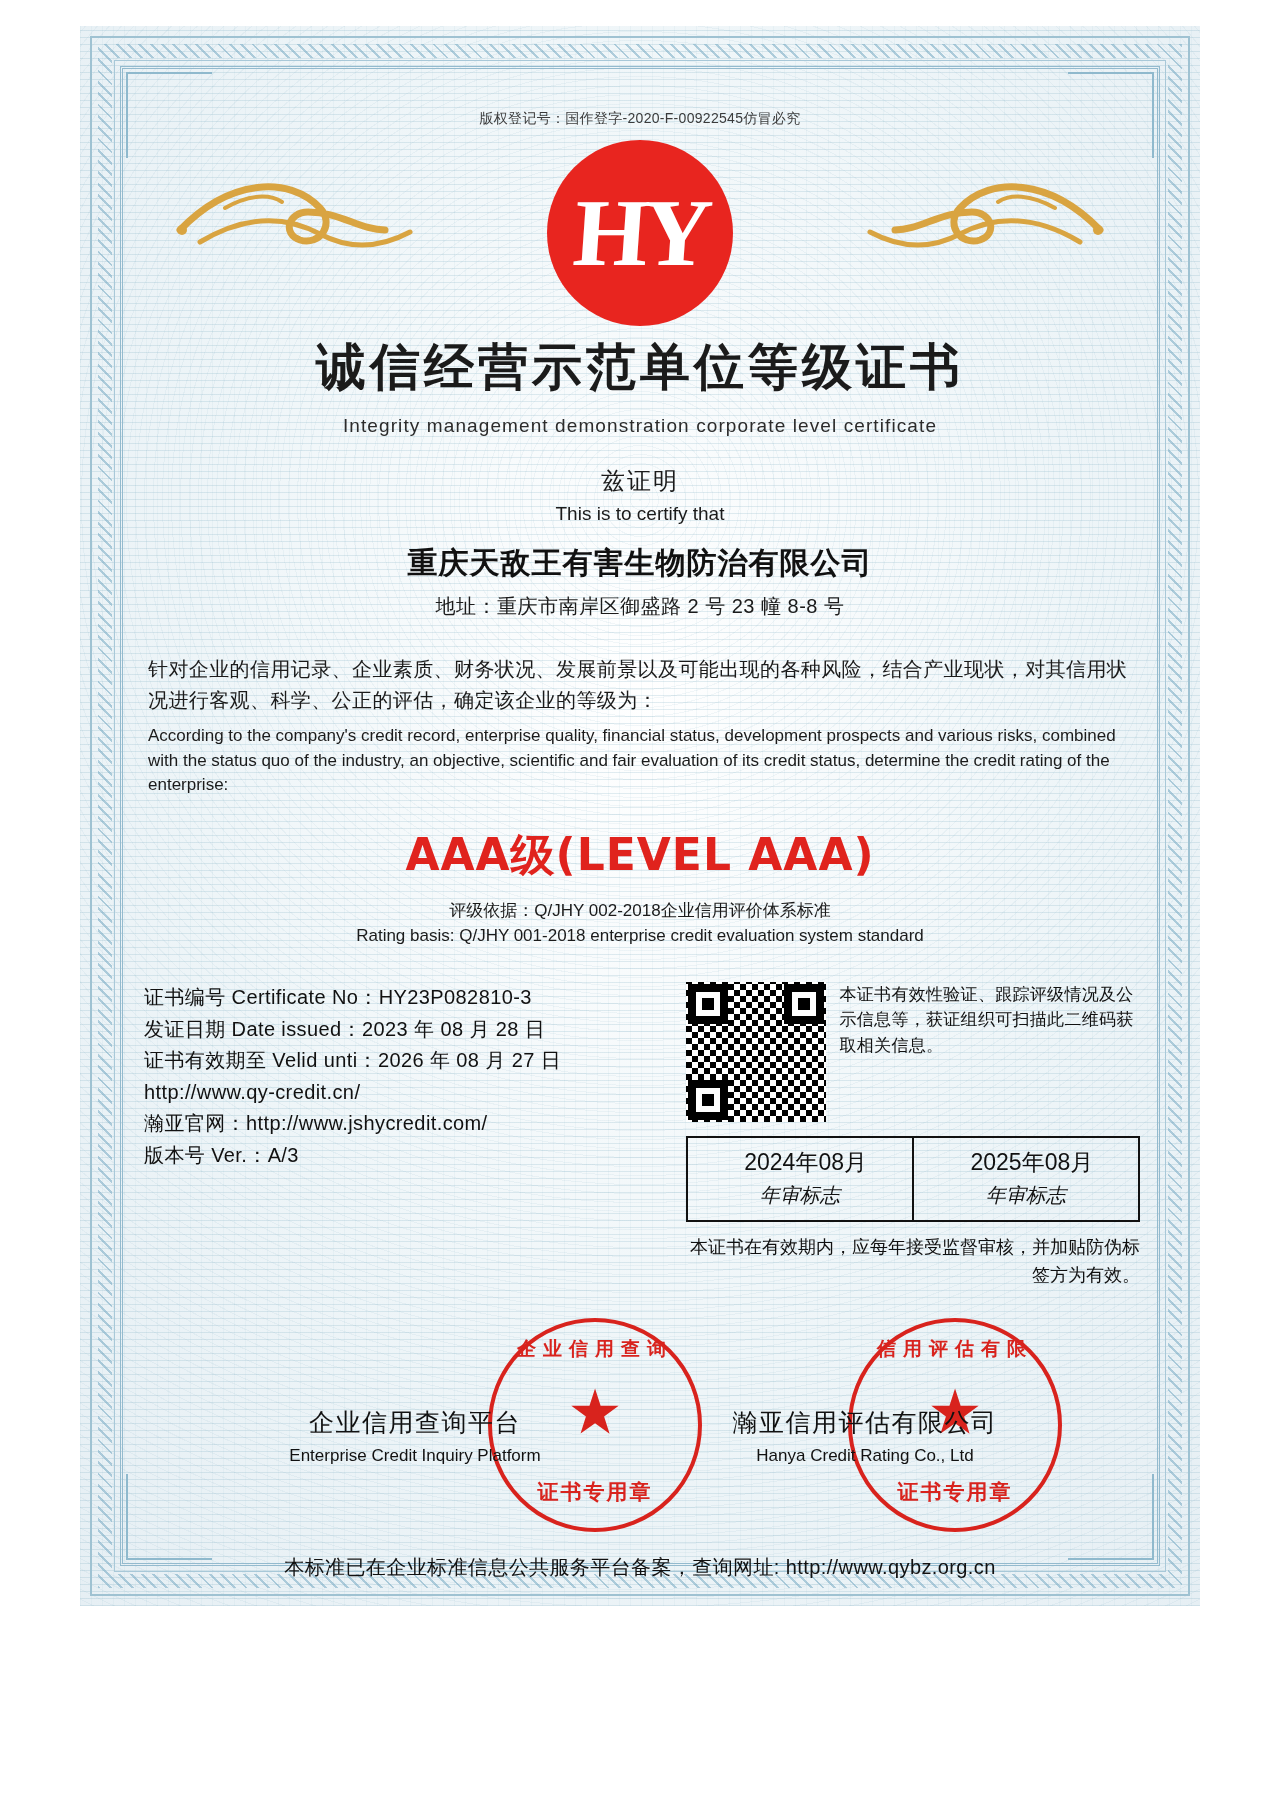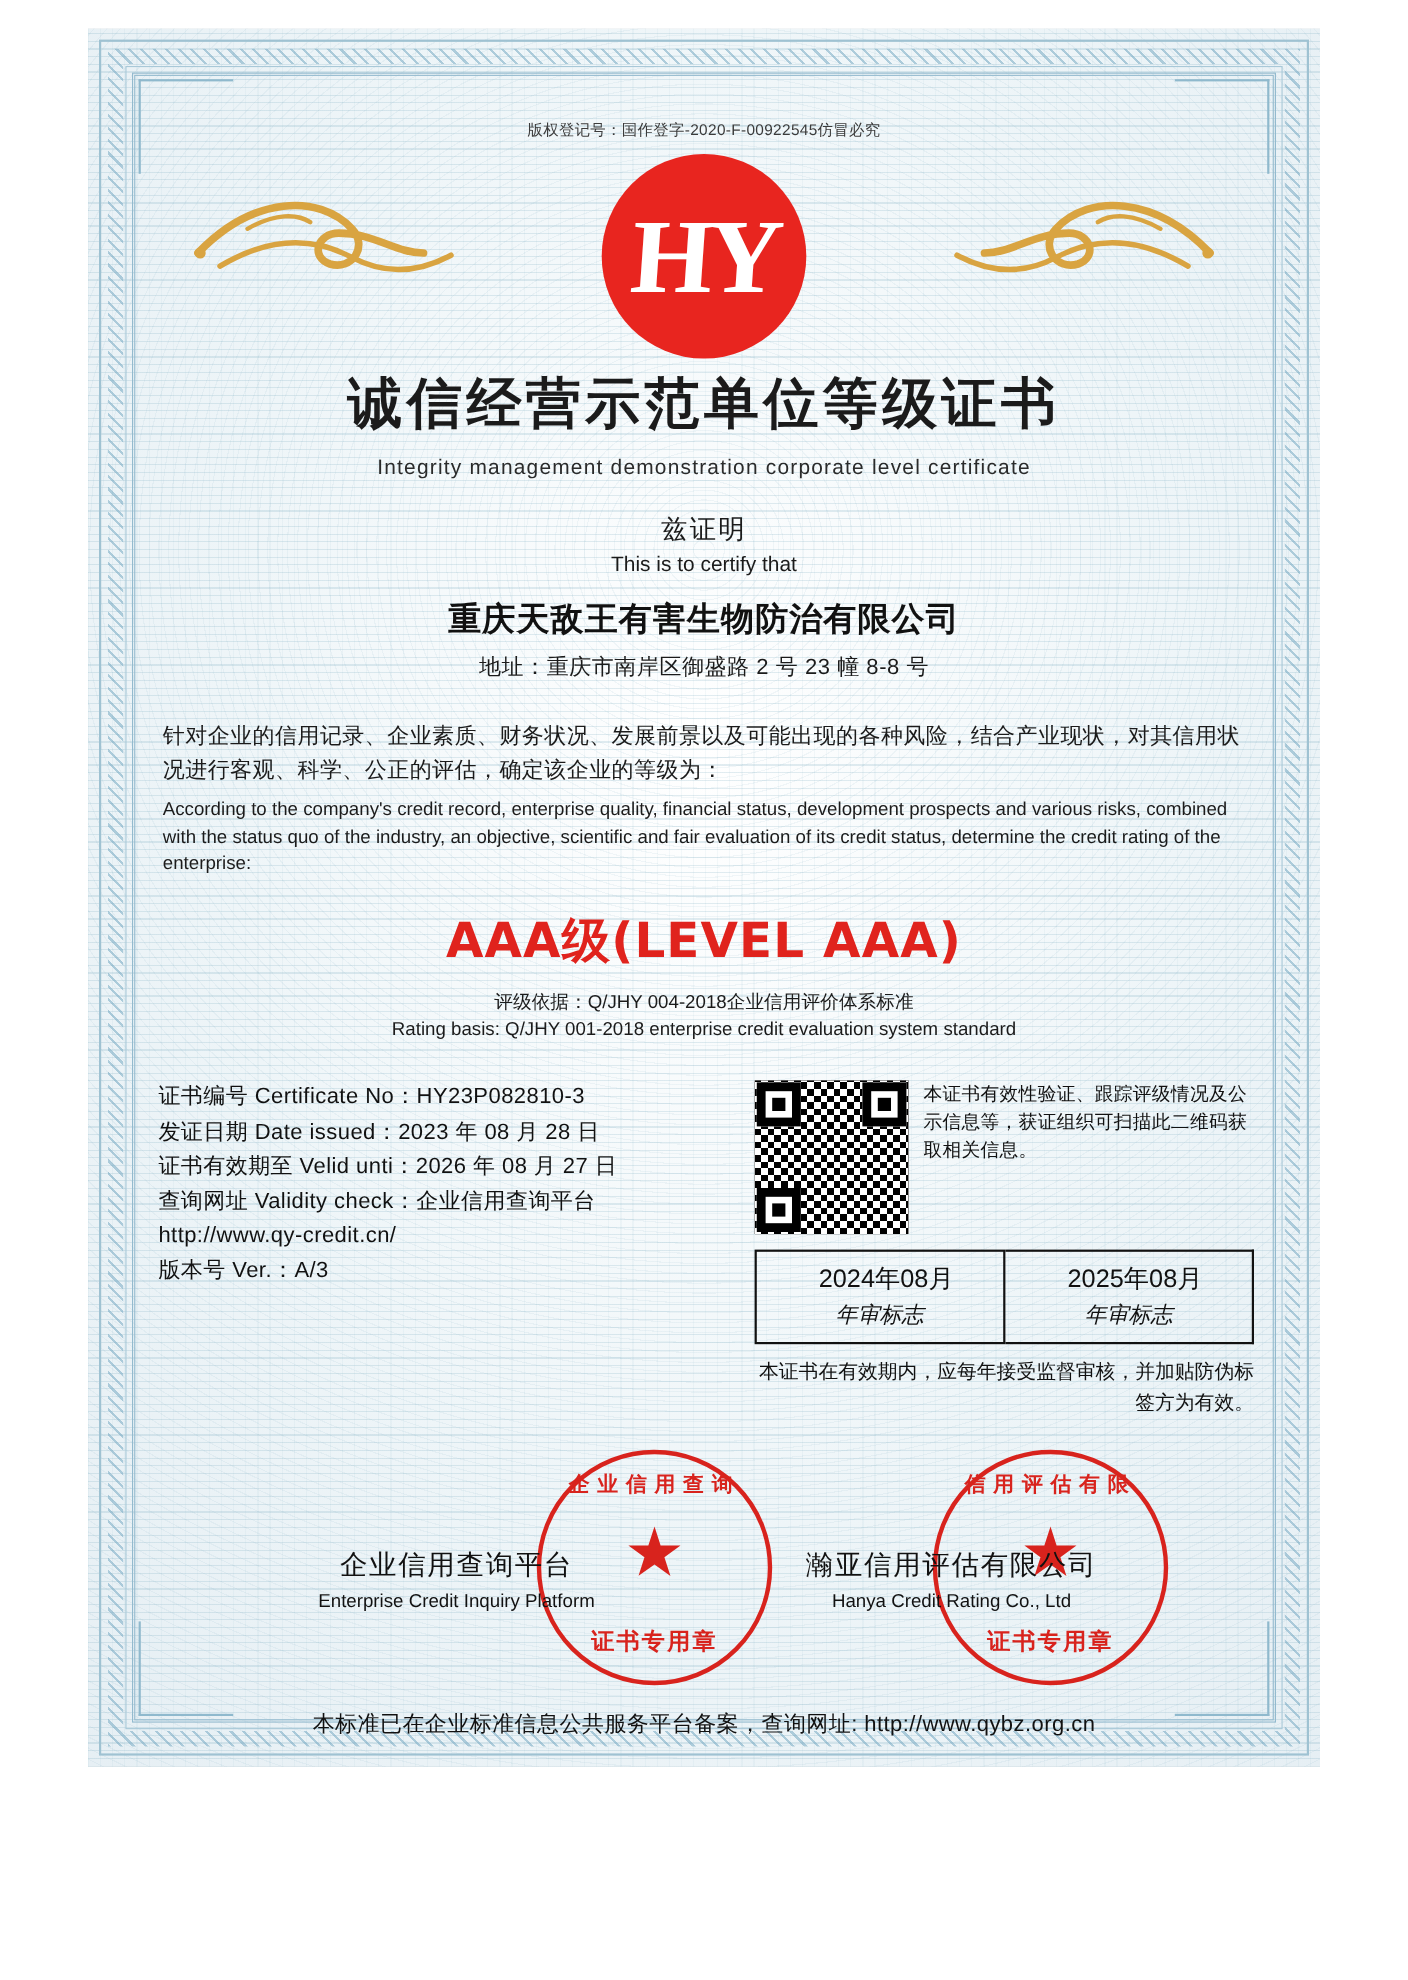--- a/index.html
+++ b/index.html
@@ -446,31 +446,31 @@
 
     <div class="company-name">重庆天敌王有害生物防治有限公司</div>
     <div class="company-meta">地址：重庆市南岸区御盛路 2 号 23 幢 8-8 号</div>
 
     <div class="para">
       <div class="para-cn">针对企业的信用记录、企业素质、财务状况、发展前景以及可能出现的各种风险，结合产业现状，对其信用状况进行客观、科学、公正的评估，确定该企业的等级为：</div>
       <div class="para-en">According to the company's credit record, enterprise quality, financial status, development prospects and various risks, combined with the status quo of the industry, an objective, scientific and fair evaluation of its credit status, determine the credit rating of the enterprise:</div>
     </div>
 
     <div class="level">AAA级(LEVEL AAA)</div>
-    <div class="basis-cn">评级依据：Q/JHY 004-2018企业信用评价体系标准</div>
+    <div class="basis-cn">评级依据：Q/JHY 002-2018企业信用评价体系标准</div>
     <div class="basis-en">Rating basis: Q/JHY 001-2018 enterprise credit evaluation system standard</div>
 
     <div class="details-row">
 
       <div class="details-left">
         <div class="detail-line">证书编号 Certificate No：HY23P082810-3</div>
         <div class="detail-line">发证日期 Date issued：2023 年 08 月 28 日</div>
         <div class="detail-line">证书有效期至 Velid unti：2026 年 08 月 27 日</div>
-        <div class="detail-line">查询网址 Validity check：企业信用查询平台</div>
         <div class="detail-line">http://www.qy-credit.cn/</div>
+        <div class="detail-line">瀚亚官网：http://www.jshycredit.com/</div>
         <div class="detail-line">版本号 Ver.：A/3</div>
       </div>
 
       <div class="details-right">
         <div class="qr-row">
           <div class="qr">
             <span class="finder tl"></span>
             <span class="finder tr"></span>
             <span class="finder bl"></span>
           </div>

